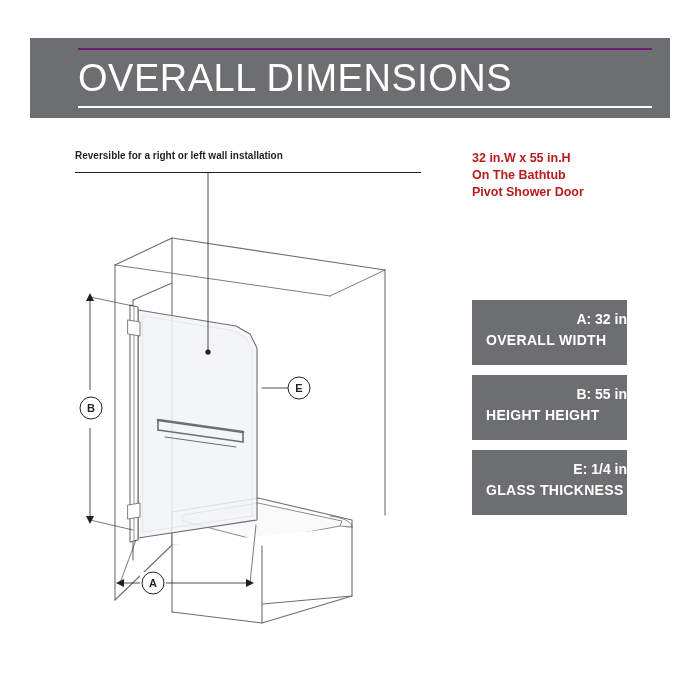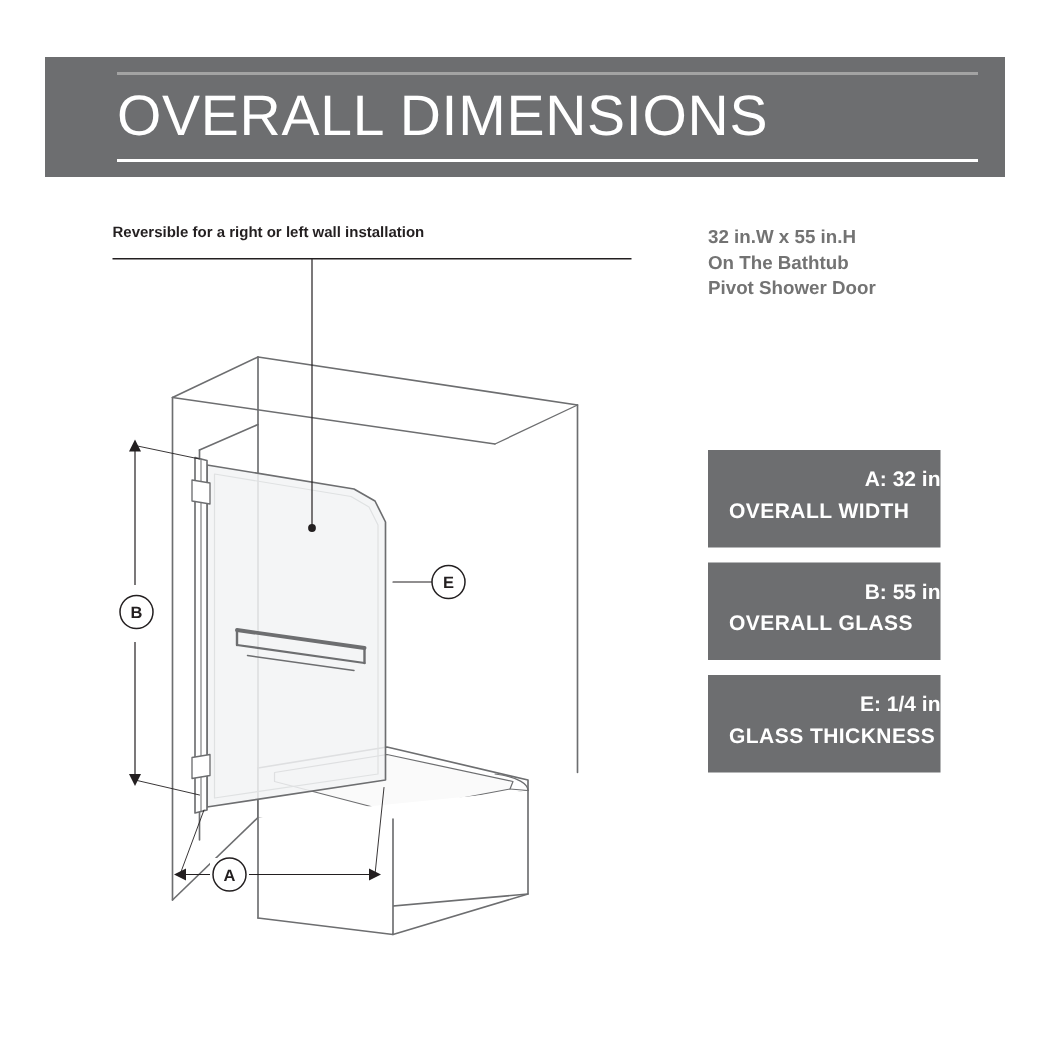--- a/index.html
+++ b/index.html
@@ -29,21 +29,21 @@
     width: 640px;
     height: 80px;
     background: #6d6e70;
   }
   .banner-inner {
     position: absolute;
     left: 48px;
     top: 10px;
     right: 18px;
     bottom: 10px;
-    border-top: 2px solid #a3a3a3;
+    border-top: 2px solid #701a75;
     border-bottom: 2px solid #ffffff;
     display: flex;
     align-items: center;
   }
   .banner-title {
     color: #ffffff;
     font-size: 38px;
     letter-spacing: 0.5px;
     font-weight: 400;
     line-height: 1;
@@ -69,21 +69,21 @@
     height: 1px;
     background: #231f20;
   }
   .spec-note {
     position: absolute;
     left: 472px;
     top: 150px;
     font-size: 12.5px;
     font-weight: bold;
     line-height: 1.35;
-    color: #737373;
+    color: #b91c1c;
     white-space: nowrap;
   }
 
   
   .legend {
     position: absolute;
     left: 472px;
     top: 300px;
     width: 155px;
   }
@@ -147,21 +147,21 @@
     <div>Pivot Shower Door</div>
   </div>
 
   <div class="legend">
     <div class="legend-card">
       <div class="lg-title">A: 32 in</div>
       <div class="lg-sub">OVERALL WIDTH</div>
     </div>
     <div class="legend-card">
       <div class="lg-title">B: 55 in</div>
-      <div class="lg-sub">OVERALL GLASS</div>
+      <div class="lg-sub">HEIGHT HEIGHT</div>
     </div>
     <div class="legend-card">
       <div class="lg-title">E: 1/4 in</div>
       <div class="lg-sub">GLASS THICKNESS</div>
     </div>
   </div>
 
   <div class="drawing">
     <svg width="700" height="700" viewBox="0 0 700 700" xmlns="http://www.w3.org/2000/svg">
       <g fill="none" stroke="#6d6e70" stroke-width="1.1" stroke-linejoin="round" stroke-linecap="round">

